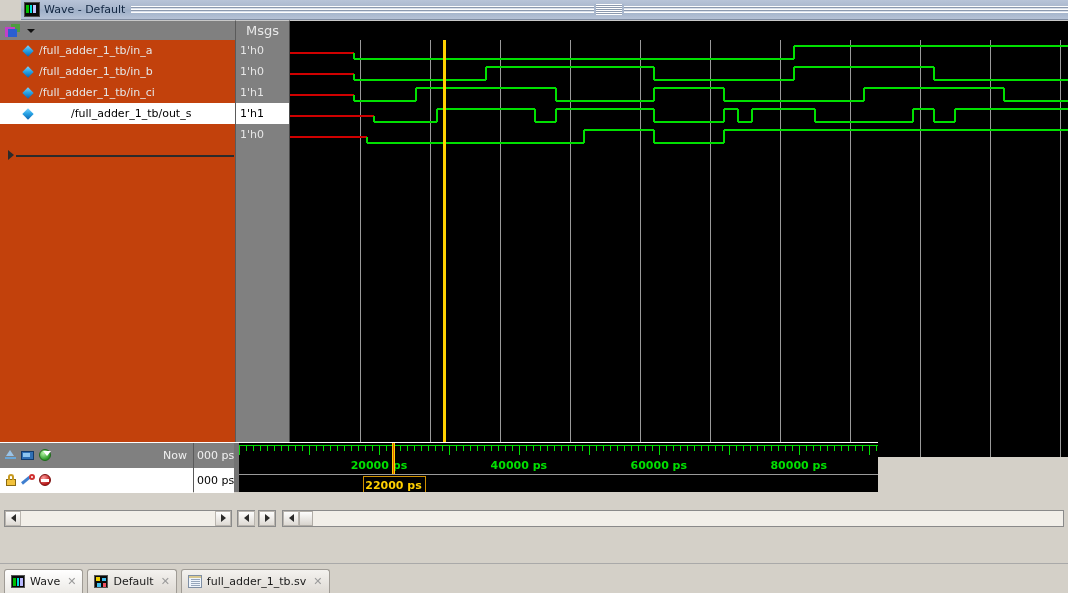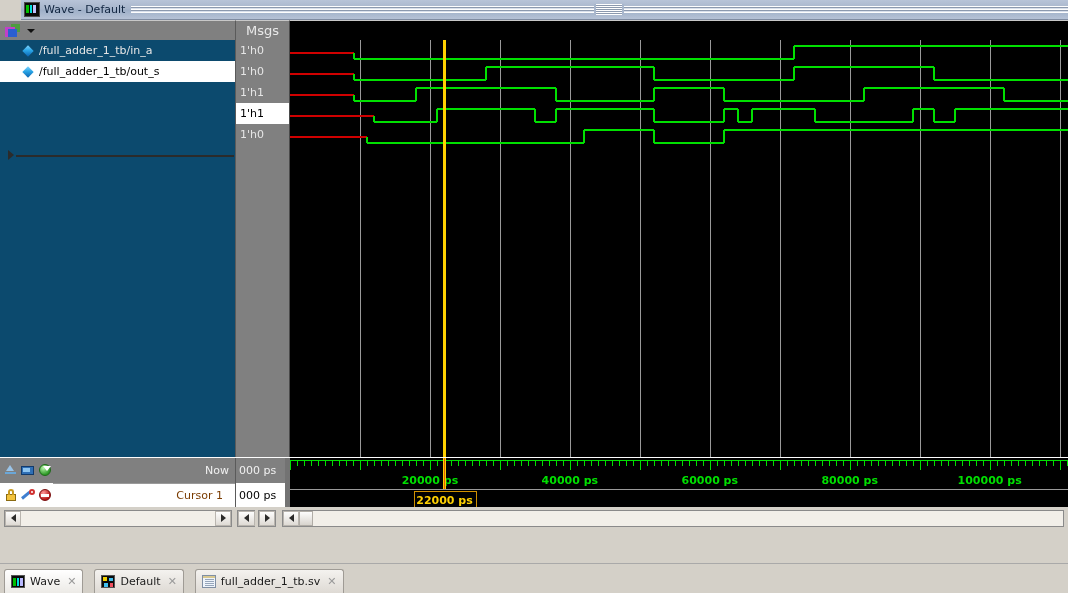--- a/index.html
+++ b/index.html
@@ -71,21 +71,21 @@
   .hdr-wavetop{
     flex:1 1 auto;background:#000;border-top:1px solid #c8c8c8;box-sizing:border-box;
   }
 
   
   .body{
     position:absolute;left:0;top:40px;width:1068px;height:417px;
     display:flex;box-sizing:border-box;
   }
   .pane-names{
-    width:236px;background:#0c4a6e;border-right:1px solid #5a5a5a;
+    width:236px;background:#c2410c;border-right:1px solid #5a5a5a;
     position:relative;box-sizing:border-box;overflow:hidden;text-align:right;
   }
   .pane-vals{
     width:54px;background:#808080;border-right:1px solid #4a4a4a;
     position:relative;box-sizing:border-box;overflow:hidden;
   }
   .pane-wave{
     flex:1 1 auto;background:#000;position:relative;overflow:hidden;
   }
 
@@ -95,42 +95,42 @@
     width:12px;height:12px;margin-left:22px;margin-right:5px;flex:0 0 auto;
     position:relative;
   }
   .diamond::before{
     content:"";position:absolute;left:0;top:0;width:8px;height:8px;
     background:linear-gradient(135deg,#7fd4ff 0%,#2aa5e6 45%,#0b63b0 100%);
     transform:rotate(45deg);transform-origin:center;
     left:2px;top:2px;
   }
   .sname{color:#e6e6e6;font-size:11px;white-space:nowrap;}
-  .srow.sel .sname{color:#000;}
+  .srow.sel .sname{color:#000;margin-left:32px;}
   .vrow{height:21px;display:flex;align-items:center;box-sizing:border-box;padding-left:4px;}
   .vrow.sel{background:#ffffff;}
   .vtxt{color:#e6e6e6;font-size:11px;}
   .vrow.sel .vtxt{color:#000;}
 
   .tree-tail{
     position:absolute;left:8px;top:110px;width:228px;height:11px;
   }
   .tree-tail .ln{position:absolute;left:8px;top:5px;width:218px;height:2px;background:#2b2b2b;}
   .tree-tail .tri{
     position:absolute;left:0;top:0;width:0;height:0;
     border-top:5px solid transparent;border-bottom:5px solid transparent;
     border-left:6px solid #2b2b2b;
   }
 
   
   .wavesvg{position:absolute;left:0;top:0;}
 
   
   .info{
-    position:absolute;left:0;top:457px;width:1068px;height:50px;
+    position:absolute;left:0;top:442px;width:878px;height:50px;
     display:flex;box-sizing:border-box;
     border-top:1px solid #fdfdfd;
   }
   .info-left{width:236px;box-sizing:border-box;border-right:1px solid #5a5a5a;}
   .irow{height:25px;display:flex;align-items:center;box-sizing:border-box;}
   .irow.now{background:#808080;}
   .irow.cur{background:#ffffff;}
   .ibtns{display:flex;align-items:center;gap:2px;padding-left:4px;}
   .ic{width:15px;height:15px;position:relative;display:block;}
   
@@ -182,21 +182,21 @@
   .tri-r{width:0;height:0;border-top:4px solid transparent;border-bottom:4px solid transparent;border-left:5px solid #2a2a2a;}
 
   
   .tabbar{
     position:absolute;left:0;top:563px;width:1068px;height:30px;
     background:#d4d0c8;border-top:1px solid #a9a9a9;box-sizing:border-box;
     display:flex;align-items:flex-end;padding-left:4px;
   }
   .tab{
     height:24px;display:flex;align-items:center;gap:5px;
-    padding:0 6px;margin-right:11px;
+    padding:0 6px;margin-right:4px;
     background:linear-gradient(to bottom,#f4f2ef,#dedad4);
     border:1px solid #9f9b95;border-bottom:none;
     border-radius:3px 3px 0 0;box-sizing:border-box;
   }
   .tab.active{background:linear-gradient(to bottom,#ffffff,#eceae6);}
   .tab .tlabel{font-size:11px;color:#1a1a1a;white-space:nowrap;}
   .tab .tclose{color:#9a9a9a;font-size:11px;padding-left:2px;}
   .ticon{width:14px;height:13px;position:relative;flex:0 0 auto;}
   .ticon.wave{background:#0a0a0a;border:1px solid #545454;box-sizing:border-box;}
   .ticon.wave i{position:absolute;display:block;}
@@ -246,20 +246,28 @@
     <div class="hdr-msgs">Msgs</div>
     <div class="hdr-wavetop"></div>
   </div>
 
   <div class="body">
 
     <div class="pane-names">
       <div class="srow">
         <span class="diamond"></span>
         <span class="sname">/full_adder_1_tb/in_a</span>
+      </div>
+      <div class="srow">
+        <span class="diamond"></span>
+        <span class="sname">/full_adder_1_tb/in_b</span>
+      </div>
+      <div class="srow">
+        <span class="diamond"></span>
+        <span class="sname">/full_adder_1_tb/in_ci</span>
       </div>
       <div class="srow sel">
         <span class="diamond"></span>
         <span class="sname">/full_adder_1_tb/out_s</span>
       </div>
       <div class="tree-tail">
         <span class="tri"></span>
         <span class="ln"></span>
       </div>
     </div>
@@ -373,23 +381,20 @@
           <span class="ic ic-screen"></span>
           <span class="ic ic-greendot"></span>
         </span>
         <span class="ilabel">Now</span>
       </div>
       <div class="irow cur">
         <span class="ibtns">
           <span class="ic ic-lock"></span>
           <span class="ic ic-wrench"></span>
           <span class="ic ic-nored"></span>
-        </span>
-        <span class="cur-input">
-          <span class="ilabel">Cursor 1</span>
         </span>
       </div>
     </div>
     <div class="info-vals">
       <div class="ivrow now">000 ps</div>
       <div class="ivrow cur">000 ps</div>
     </div>
     <div class="info-ruler">
       <svg id="ruler-svg" width="778" height="50">
           <line x1="0.5" y1="2" x2="0.5" y2="12" stroke="#00e000" stroke-width="1" shape-rendering="crispEdges"></line>

